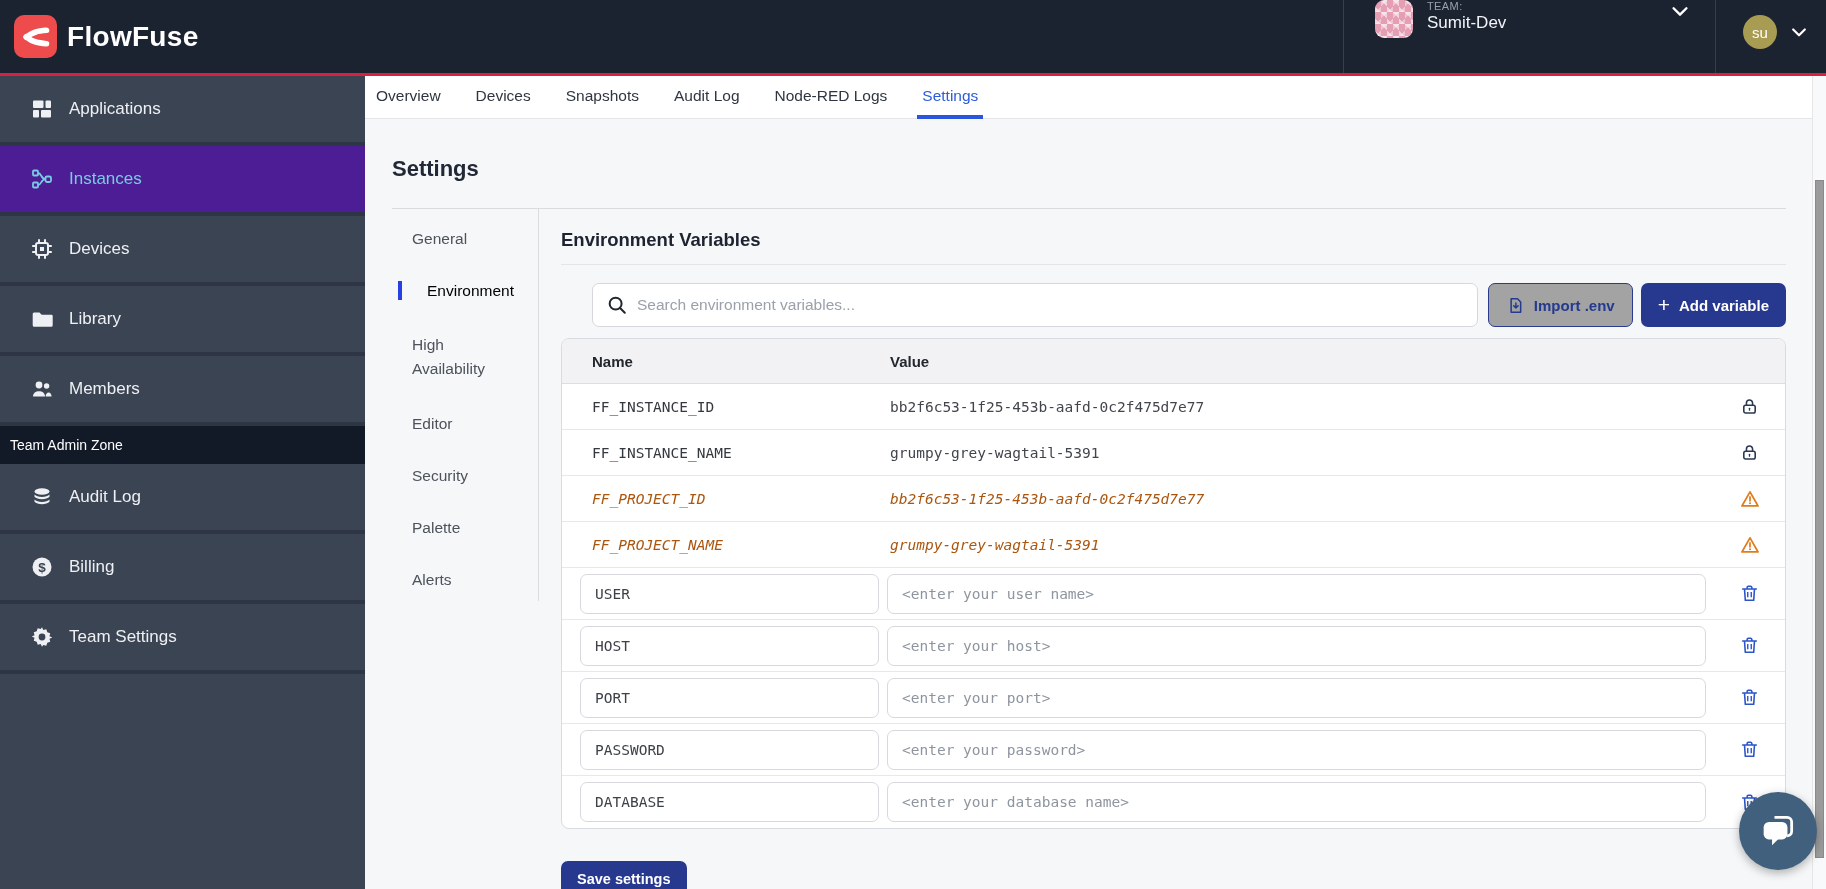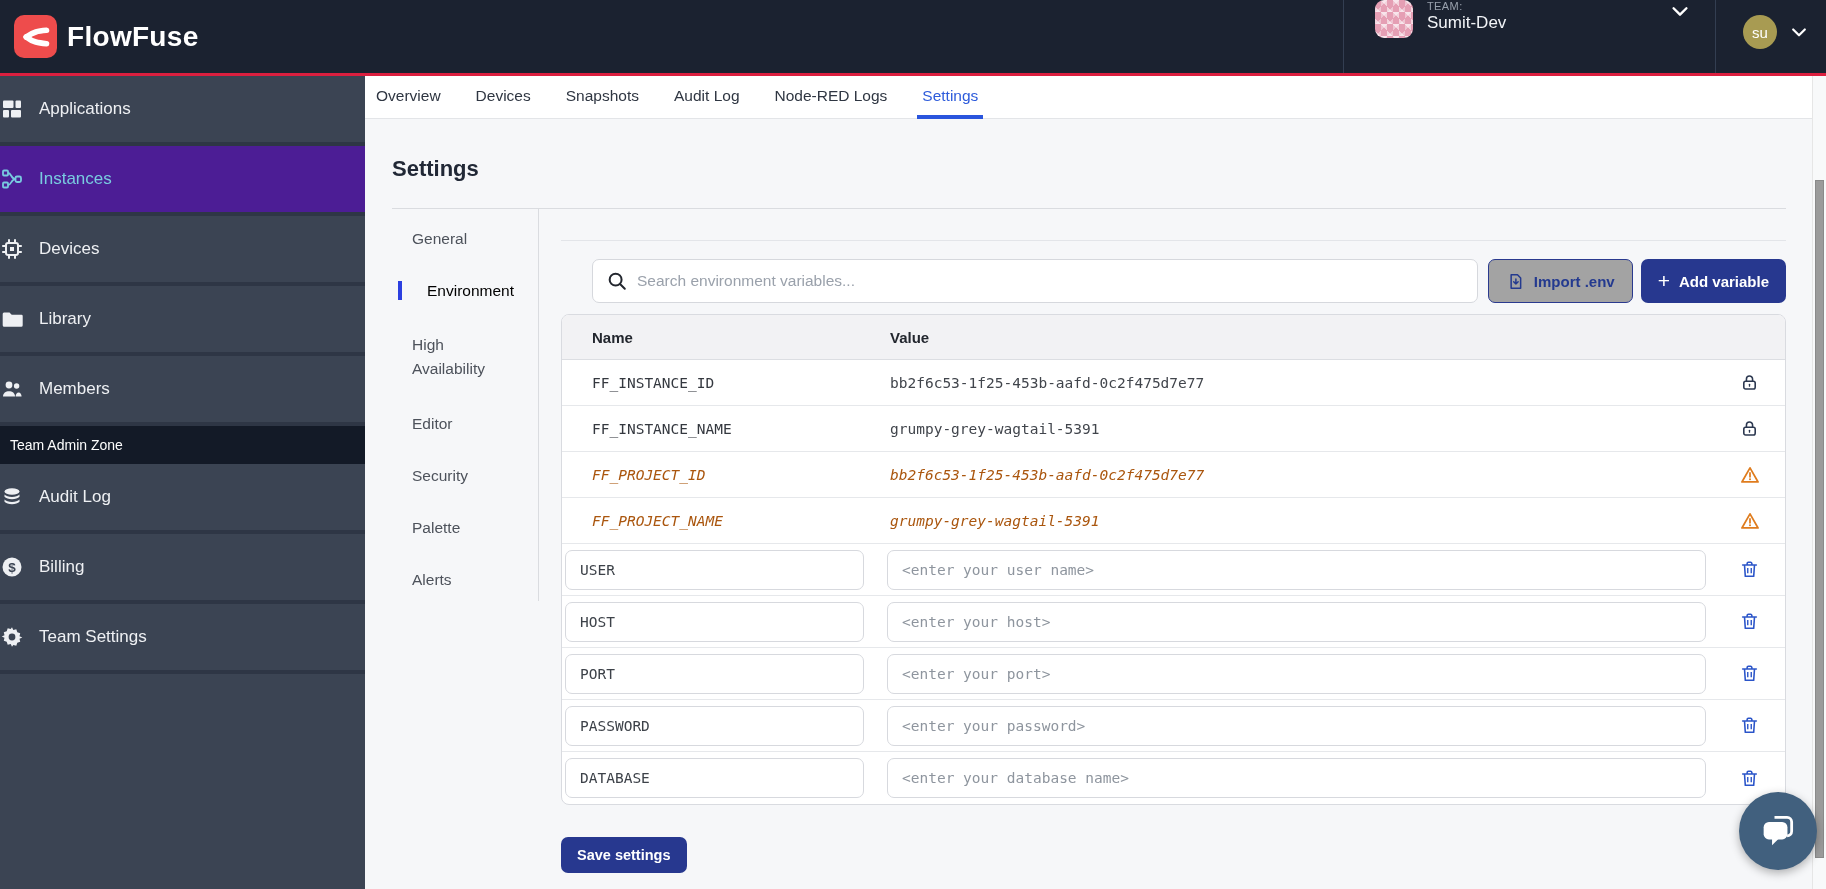--- a/index.html
+++ b/index.html
@@ -22,21 +22,21 @@
   .team-text { margin-left:14px; display:flex; flex-direction:column; line-height:1.15; }
   .team-label { color:#98a0ac; font-size:11px; letter-spacing:.4px; }
   .team-name { color:#f2f4f7; font-size:17px; }
   .team-select .chev { margin-left:auto; margin-right:24px; }
   .user-menu { position:absolute; left:1716px; top:0; width:110px; height:64px; display:flex; align-items:center; cursor:pointer; }
   .user-avatar { margin-left:27px; width:34px; height:34px; border-radius:50%; background:#a89b52; color:#fff; font-size:15px; display:flex; align-items:center; justify-content:center; }
   .user-menu .chev { margin-left:12px; }
 
   
   .sidebar { position:absolute; left:0; top:76px; width:365px; height:813px; background:#3b4453; }
-  .side-item { height:70px; display:flex; align-items:center; gap:15px;
+  .side-item { height:70px; display:flex; align-items:center; padding-left:30px; gap:15px;
       color:#eef0f3; font-size:17px; border-bottom:4px solid #2e3645; cursor:pointer; }
   .side-item.active { background:#4c1d95; color:#79cbe0; }
   .side-item svg { flex:0 0 auto; }
   .admin-zone { height:38px; background:#131a27; color:#fdfdfd; font-size:14px; display:flex; align-items:center; padding-left:10px; }
 
   
   .tabbar { position:absolute; left:365px; top:76px; width:1461px; height:43px; background:#ffffff; border-bottom:1px solid #e3e5e8; display:flex; padding-left:6px; z-index:5; }
   .tab { height:43px; display:flex; align-items:center; padding:0 5px; margin-right:25px; font-size:15.5px; color:#2f3642; border-bottom:4px solid transparent; cursor:pointer; }
   .tab.active { color:#2d5bdb; border-bottom-color:#2a55dd; }
 
@@ -70,21 +70,21 @@
   .t-head .col-value { padding-left:3px; font-size:15px; font-weight:bold; color:#23272e; }
   .t-row { display:grid; grid-template-columns:325px 1fr 71px; height:46px; align-items:center; border-bottom:1px solid #e6e8eb; }
   .t-row .cell-name { padding-left:30px; font-family:"DejaVu Sans Mono", monospace; font-size:14.5px; color:#34383f; }
   .t-row .cell-value { padding-left:3px; font-family:"DejaVu Sans Mono", monospace; font-size:14.5px; color:#41454c; }
   .t-row.deprecated .cell-name, .t-row.deprecated .cell-value { color:#aa560e; font-style:italic; }
   .row-icon { justify-self:center; display:flex; }
   .t-row-edit { display:grid; grid-template-columns:325px 1fr 71px; height:52px; align-items:center; border-bottom:1px solid #e6e8eb; }
   .t-row-edit:last-child, .t-row:last-of-type { border-bottom:none; }
   .env-input { height:40px; border:1px solid #d7d9de; border-radius:7px; background:#fff; font-family:"DejaVu Sans Mono", monospace; font-size:14.5px; color:#3d4249; padding:0 14px; outline:none; }
   .env-input::placeholder { color:#8e959e; }
-  .name-input { margin-left:3px; width:299px; }
+  .name-input { margin-left:18px; width:299px; }
   .value-input { width:calc(100% - 8px); }
 
   .save-btn { margin-top:32px; height:36px; padding:0 16px; background:#27388f; color:#fff; font-size:14.5px; font-weight:bold; border:none; border-radius:7px; cursor:pointer; font-family:"Liberation Sans", sans-serif; }
 
   
   .scrollbar { position:absolute; right:0; top:76px; width:14px; height:813px; background:#f8f9fa; border-left:1px solid #e6e6e6; z-index:40; }
   .scroll-thumb { position:absolute; left:2px; top:104px; width:9px; height:678px; background:#9b9b9b; border:1px solid #8a8a8a; }
   .chat-widget { position:absolute; right:9px; bottom:19px; width:78px; height:78px; border-radius:50%; background:#41607e; display:flex; align-items:center; justify-content:center; box-shadow:0 3px 10px rgba(0,0,0,.3); cursor:pointer; z-index:50; }
 </style>
 </head>
@@ -221,20 +221,21 @@
         <div class="subnav-item">General</div>
         <div class="subnav-item active">Environment</div>
         <div class="subnav-item two-line">High Availability</div>
         <div class="subnav-item">Editor</div>
         <div class="subnav-item">Security</div>
         <div class="subnav-item">Palette</div>
         <div class="subnav-item">Alerts</div>
       </div>
 
       <div class="env-col">
+        <div class="env-heading">Environment Variables</div>
         <div class="env-rule"></div>
 
         <div class="toolbar">
           <div class="searchbox">
             <svg class="search-ic" width="22" height="22" viewBox="0 0 24 24">
               <circle cx="10.5" cy="10.5" r="6.5" fill="none" stroke="#22262e" stroke-width="2.2"></circle>
               <line x1="15.3" y1="15.3" x2="20.5" y2="20.5" stroke="#22262e" stroke-width="2.2" stroke-linecap="round"></line>
             </svg>
             <input type="text" placeholder="Search environment variables..." style="">
           </div>

